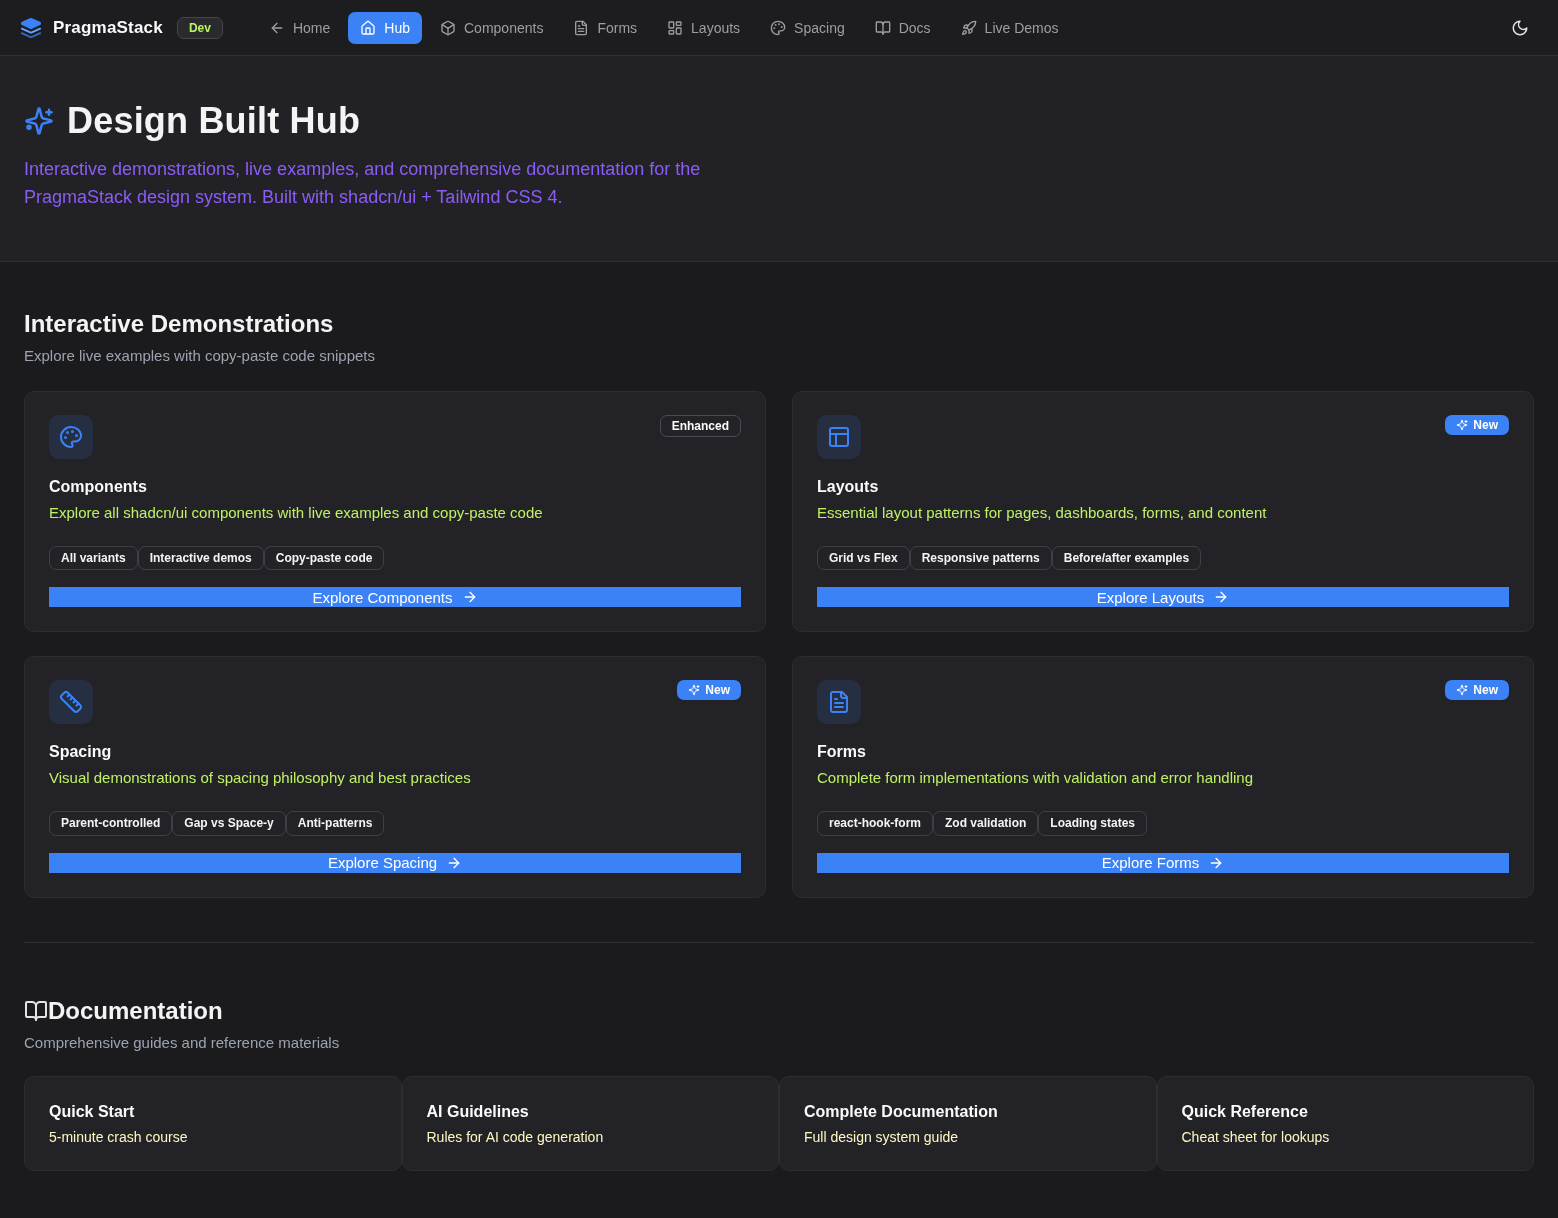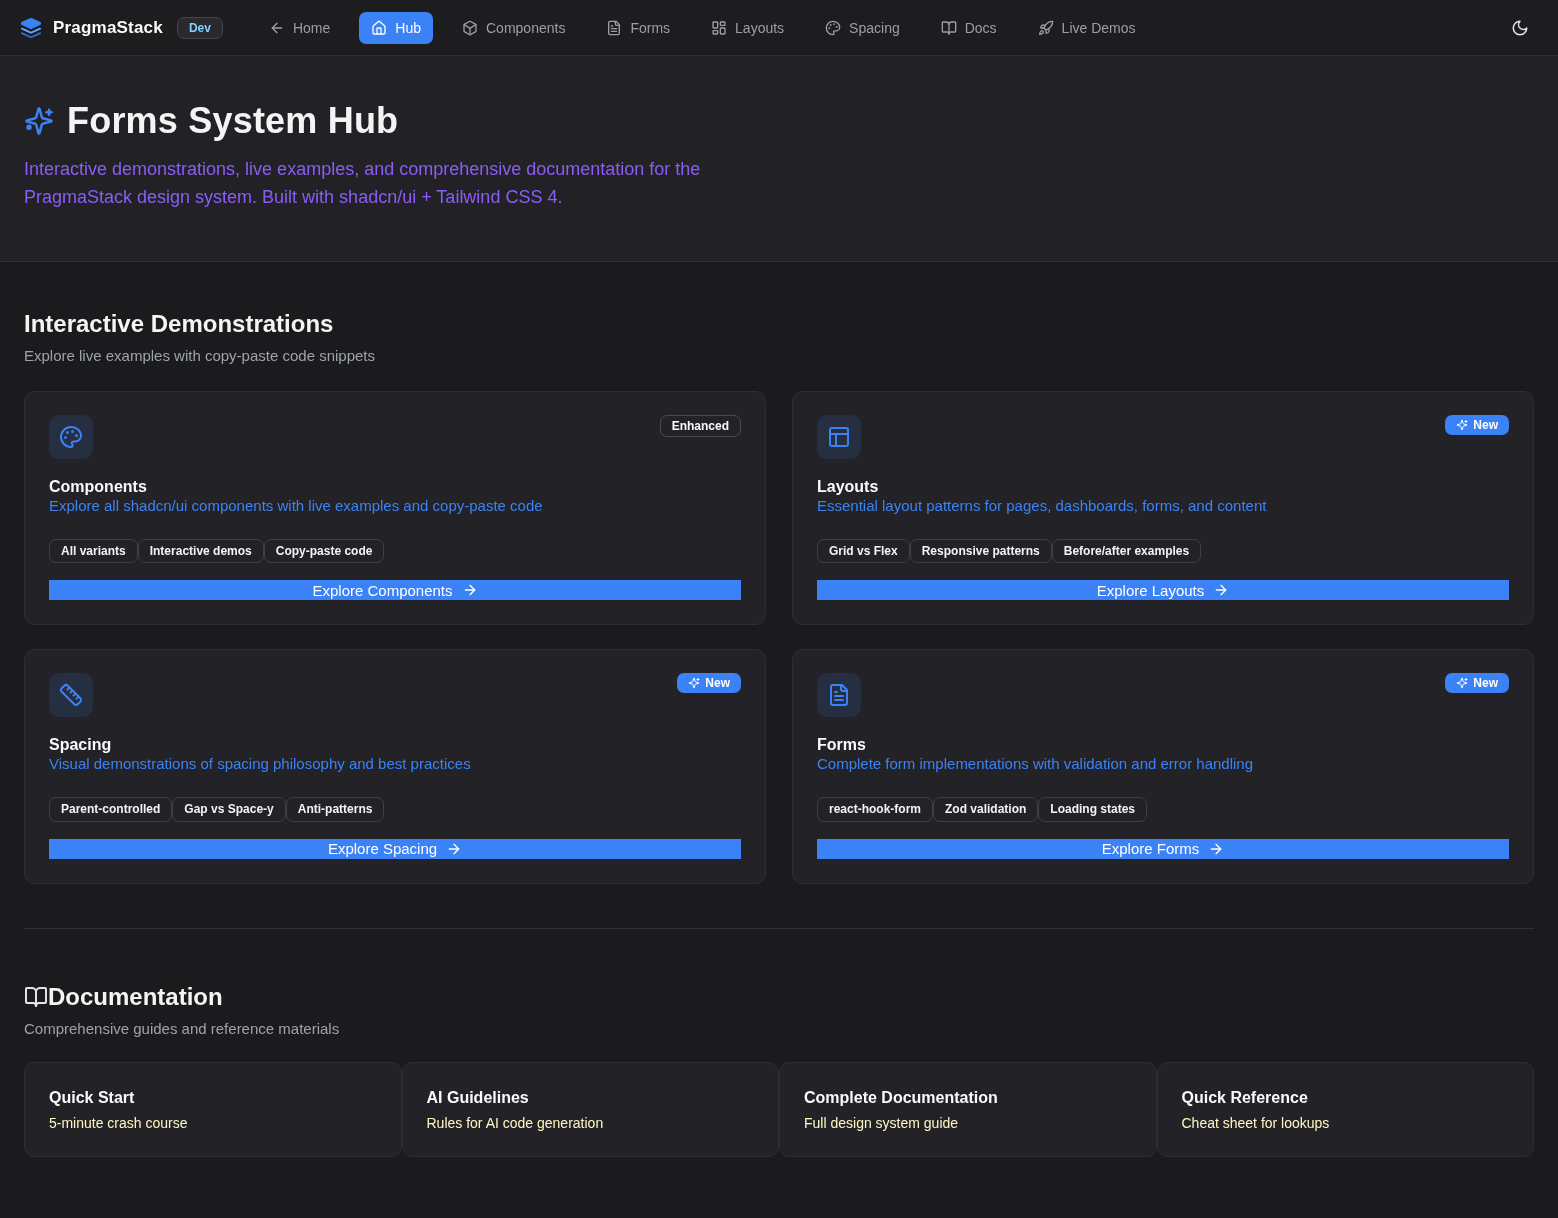--- a/index.html
+++ b/index.html
@@ -15,23 +15,23 @@
   
   .nav {
     height:56px; display:flex; align-items:center;
     padding:0 20px; background:#1d1d20;
     border-bottom:1px solid #2f2f34;
   }
   .brand { display:flex; align-items:center; gap:11px; cursor:pointer; }
   .brand-name { font-size:17px; font-weight:700; color:#fafafa; letter-spacing:.2px; }
   .dev-badge {
     margin-left:14px; border:1px solid #45454c; background:#29292e;
-    border-radius:7px; padding:3px 11px; font-size:12px; font-weight:700; color:#7dd3fc;
-  }
-  .nav-items { display:flex; align-items:center; gap:17px; margin-left:34px; }
+    border-radius:7px; padding:3px 11px; font-size:12px; font-weight:700; color:#bef264;
+  }
+  .nav-items { display:flex; align-items:center; gap:6px; margin-left:34px; }
   .nav-item {
     display:flex; align-items:center; gap:8px;
     padding:8px 12px; border-radius:7px;
     color:#9d9da6; font-size:14px; font-weight:500;
     text-decoration:none; cursor:pointer; white-space:nowrap;
   }
   .nav-item.active { background:#3b82f6; color:#ffffff; }
   .theme-toggle {
     margin-left:auto; width:36px; height:36px; border:none; background:transparent;
     border-radius:7px; color:#e4e4e7; display:flex; align-items:center; justify-content:center;
@@ -75,21 +75,21 @@
     border:1px solid #4a4a52; border-radius:7px; padding:4px 11px;
     font-size:12px; font-weight:700; color:#fafafa; line-height:1;
     display:flex; align-items:center;
   }
   .badge-new {
     background:#3b82f6; border-radius:7px; padding:4px 11px;
     font-size:12px; font-weight:700; color:#ffffff; line-height:1;
     display:flex; align-items:center; gap:5px;
   }
   .card-title { margin-top:19px; font-size:16px; font-weight:700; color:#fafafa; }
-  .card-desc { margin-top:1px; font-size:15px; color:#3b82f6; }
+  .card-desc { margin-top:8px; font-size:15px; color:#bef264; }
   .tags { display:flex; margin-top:25px; flex-wrap:wrap; }
   .tag {
     border:1px solid #3f3f46; border-radius:7px; padding:4px 11px;
     font-size:12px; font-weight:700; color:#f4f4f5; line-height:1.2;
   }
   .explore-btn {
     margin-top:17px; width:100%; height:20px;
     background:#3b82f6; color:#ffffff; border:none; border-radius:0;
     font-family:inherit; font-size:15px; font-weight:500;
     display:flex; align-items:center; justify-content:center; gap:9px;
@@ -224,21 +224,21 @@
 <section class="hero">
   <div class="hero-title-row">
     <span style="color:#3b82f6;">
       <svg width="30" height="30" viewBox="0 0 24 24" fill="none" stroke="currentColor" stroke-width="2" stroke-linecap="round" stroke-linejoin="round">
           <path d="M9.937 15.5A2 2 0 0 0 8.5 14.063l-6.135-1.582a.5.5 0 0 1 0-.962L8.5 9.936A2 2 0 0 0 9.937 8.5l1.582-6.135a.5.5 0 0 1 .963 0L14.063 8.5A2 2 0 0 0 15.5 9.937l6.135 1.581a.5.5 0 0 1 0 .964L15.5 14.063a2 2 0 0 0-1.437 1.437l-1.582 6.135a.5.5 0 0 1-.963 0z"></path>
           <path d="M20 3v4"></path>
           <path d="M22 5h-4"></path>
           <circle cx="4" cy="17" r="1.2"></circle>
         </svg>
     </span>
-    <h1 class="hero-title">Forms System Hub</h1>
+    <h1 class="hero-title">Design Built Hub</h1>
   </div>
   <p class="hero-sub">Interactive demonstrations, live examples, and comprehensive documentation for the PragmaStack design system. Built with shadcn/ui + Tailwind CSS 4.</p>
 </section>
 
 <main class="main">
 
   <h2 class="section-title">Interactive Demonstrations</h2>
   <p class="section-sub">Explore live examples with copy-paste code snippets</p>
 
   <div class="cards-grid">

